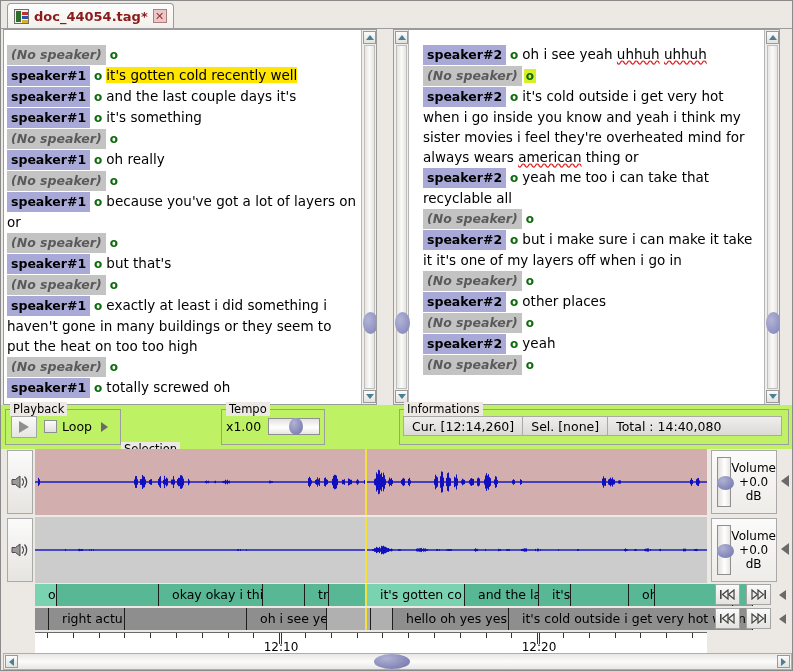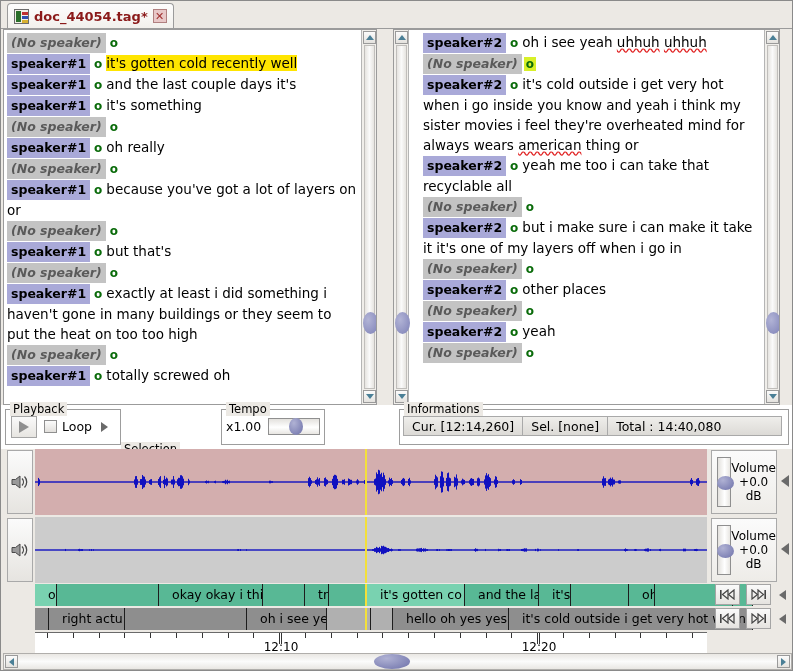--- a/index.html
+++ b/index.html
@@ -74,21 +74,21 @@
     position: absolute; top: 0;
     background: #ffffff;
     border: 1px solid #9b9b9b;
     overflow: hidden;
   }
   .pane-left  { left: 2px;  width: 374px; height: 376px; }
   .pane-right { left: 392px; width: 387px; height: 376px; }
   .pane-inner {
     position: absolute; left: 0; top: 0; right: 16px; bottom: 0;
     overflow: hidden;
-    padding: 2px 0 0 1px;
+    padding: 14px 0 0 1px;
   }
   .pane-right .pane-inner { left: 15px; right: 16px; margin-left: 11px; }
 
   .turn {
     display: block;
     line-height: 20px;
     font-size: 13.5px;
     color: #000;
     padding: 0 2px;
     white-space: normal;
@@ -145,21 +145,21 @@
   }
   .vsb-thumb {
     position: absolute; left: -2px; width: 15px; height: 22px;
     background: radial-gradient(ellipse at 35% 35%, #b2b4d6, #8d90c0 70%, #7a7dae);
     border-radius: 50%;
   }
 
   
   .controlbar {
     position: absolute; left: 0; top: 404px; width: 793px; height: 44px;
-    background: #ffffff;
+    background: #bef264;
     text-align: right;
   }
   .group {
     position: absolute; top: 4px; height: 36px;
     border: 1px solid #9d9d9d;
     border-top-color: #9d9d9d;
   }
   .group > .legend {
     position: absolute; left: 4px; top: -8px;
     background: #ece9e4;

